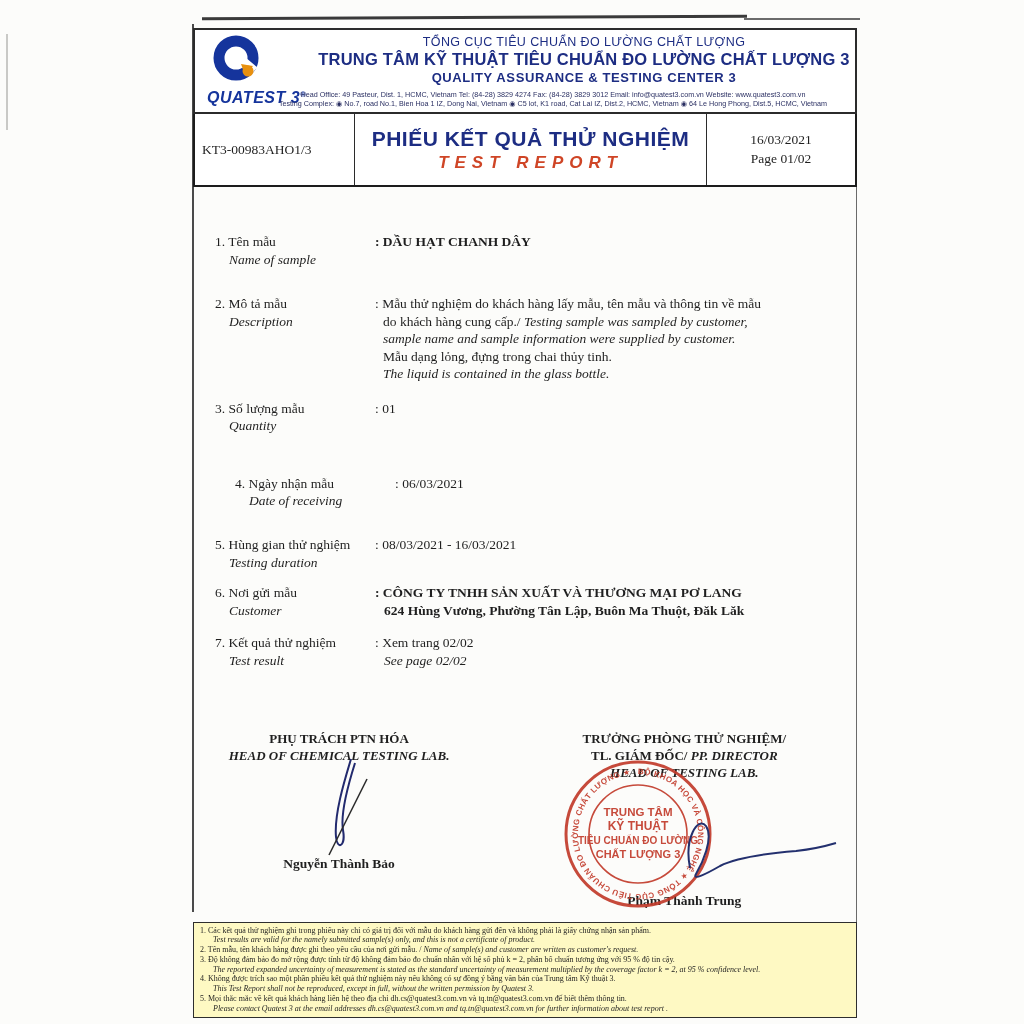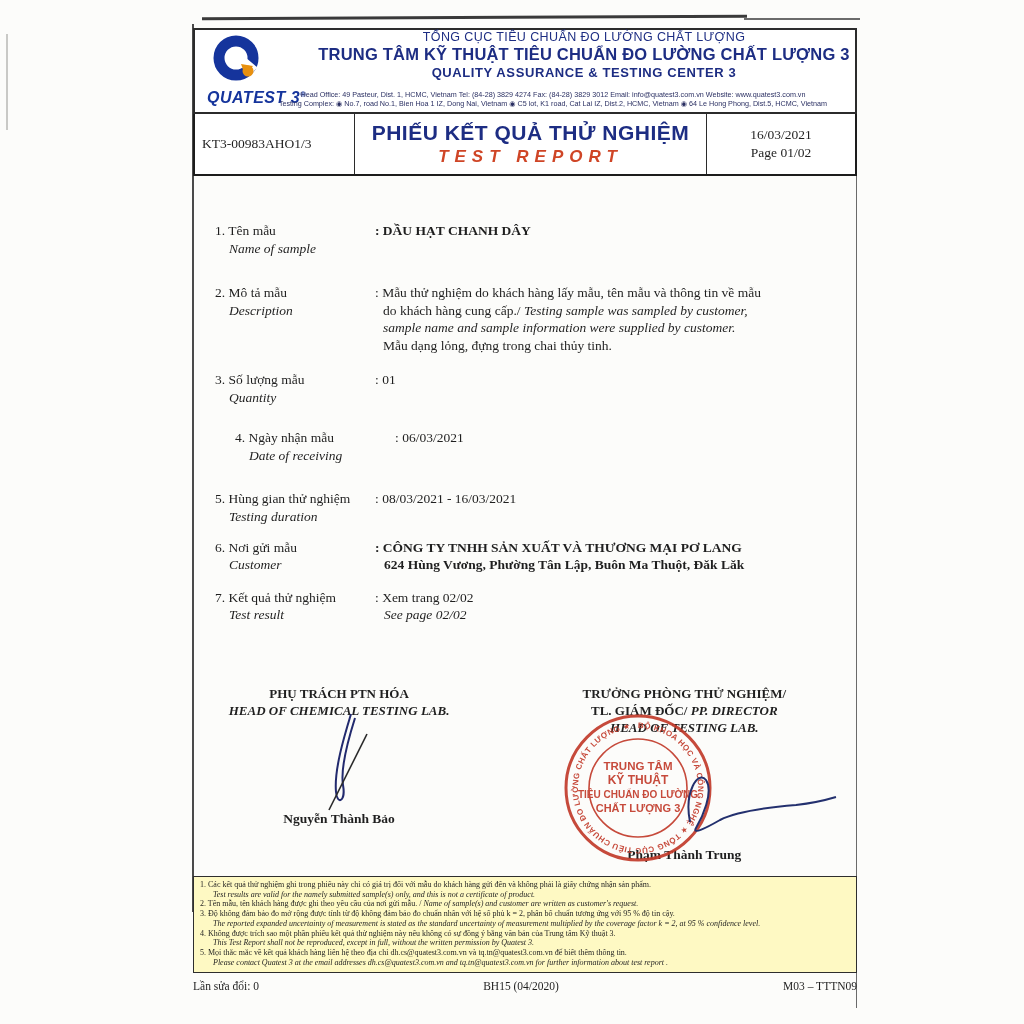--- a/index.html
+++ b/index.html
@@ -13,32 +13,32 @@
   .edge-artifact{position:absolute;left:6px;top:34px;width:2px;height:96px;background:#c9c9c6;}
 
   .doc{position:absolute;left:193px;top:28px;width:664px;}
 
   
   .hdr{position:relative;height:86px;border:2px solid #2b2b2b;box-sizing:border-box;background:#fff;}
   .logo{position:absolute;left:12px;top:4px;width:104px;text-align:left;font-style:italic;}
   .logo-text{font-family:"Liberation Sans","DejaVu Sans",sans-serif;font-weight:bold;
     color:#15349c;font-size:16px;letter-spacing:.5px;line-height:1;}
   .logo-text sup{font-size:8px;}
-  .org{margin-left:118px;text-align:center;
+  .org{margin-left:118px;text-align:center;padding-top:5px;
     font-family:"Liberation Sans","DejaVu Sans",sans-serif;color:#1d2d83;}
   .org1{font-size:12.5px;letter-spacing:.4px;}
   .org2{font-size:16.5px;font-weight:bold;letter-spacing:.2px;margin-top:1px;}
   .org3{font-size:13px;font-weight:bold;letter-spacing:.6px;margin-top:1px;}
   .addr{position:absolute;left:60px;right:4px;bottom:3px;text-align:center;
     font-family:"Liberation Sans","DejaVu Sans",sans-serif;font-size:7.2px;color:#2a2f62;
     line-height:1.35;white-space:nowrap;}
 
   
   .titlebar{display:grid;grid-template-columns:160px 1fr 148px;
-    border:2px solid #1c1c1c;border-top:none;box-sizing:border-box;height:62px;background:#fff;}
+    border:2px solid #1c1c1c;border-top:none;box-sizing:border-box;height:73px;background:#fff;}
   .tb-cell{display:flex;flex-direction:column;justify-content:center;}
   .tb-left{border-right:1.5px solid #2b2b2b;padding-left:7px;font-size:13.5px;}
   .tb-center{border-right:1.5px solid #2b2b2b;text-align:center;}
   .tb-right{text-align:center;font-size:13.5px;line-height:1.35;}
   .title-vi{font-family:"Liberation Sans","DejaVu Sans",sans-serif;font-weight:bold;
     font-size:21px;color:#1d2d83;letter-spacing:.5px;}
   .title-en{font-family:"Liberation Sans","DejaVu Sans",sans-serif;font-weight:bold;font-style:italic;
     font-size:17px;color:#cf4526;letter-spacing:6px;margin-top:2px;}
 
   
@@ -132,24 +132,25 @@
     <div class="item" style="margin-bottom:17px;">
       <div class="ilabel">
         <div class="l1"><span>2.</span> <span>Mô tả mẫu</span></div>
         <div class="l2">Description</div>
       </div>
       <div class="ival">
         <div>: Mẫu thử nghiệm do khách hàng lấy mẫu, tên mẫu và thông tin về mẫu</div>
         <div class="cont"><span>do khách hàng cung cấp./ </span><span class="i">Testing sample was sampled by customer,</span></div>
         <div class="cont i">sample name and sample information were supplied by customer.</div>
         <div class="cont">Mẫu dạng lỏng, đựng trong chai thủy tinh.</div>
-      </div>
-    </div>
-
-    <div class="item" style="margin-bottom:23px;">
+        <div class="cont i">The liquid is contained in the glass bottle.</div>
+      </div>
+    </div>
+
+    <div class="item" style="margin-bottom:40px;">
       <div class="ilabel">
         <div class="l1"><span>3.</span> <span>Số lượng mẫu</span></div>
         <div class="l2">Quantity</div>
       </div>
       <div class="ival">
         <div>: 01</div>
       </div>
     </div>
 
     <div class="item" style="margin-bottom:26px;margin-left:20px;">

